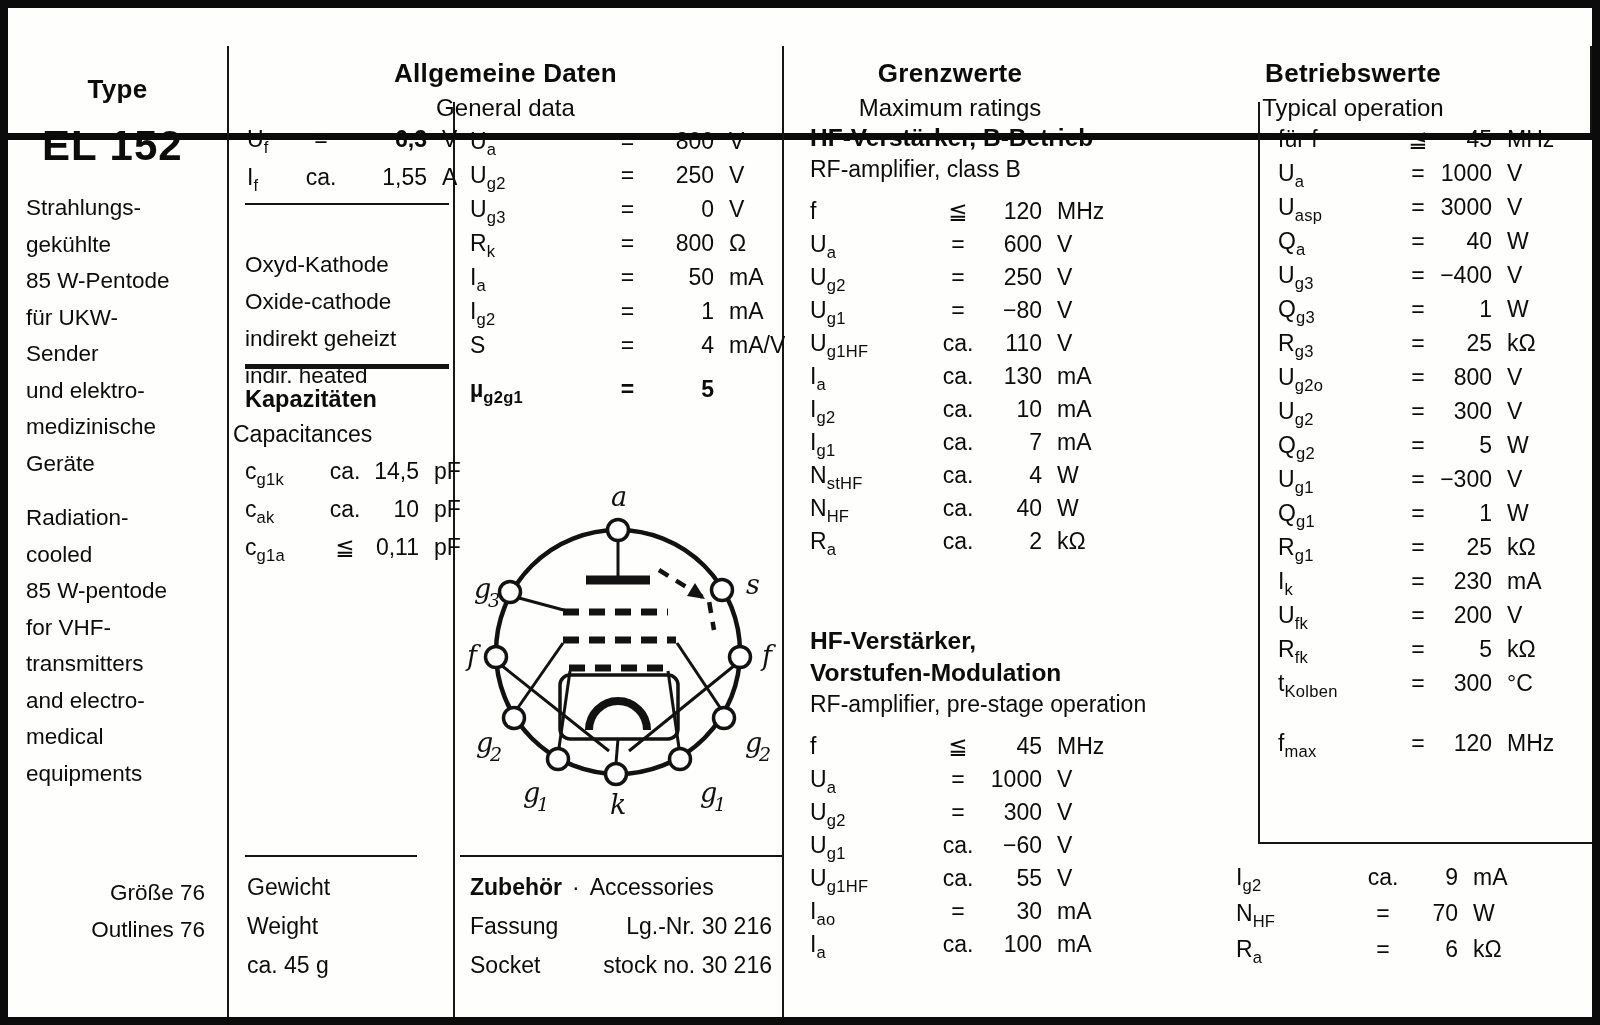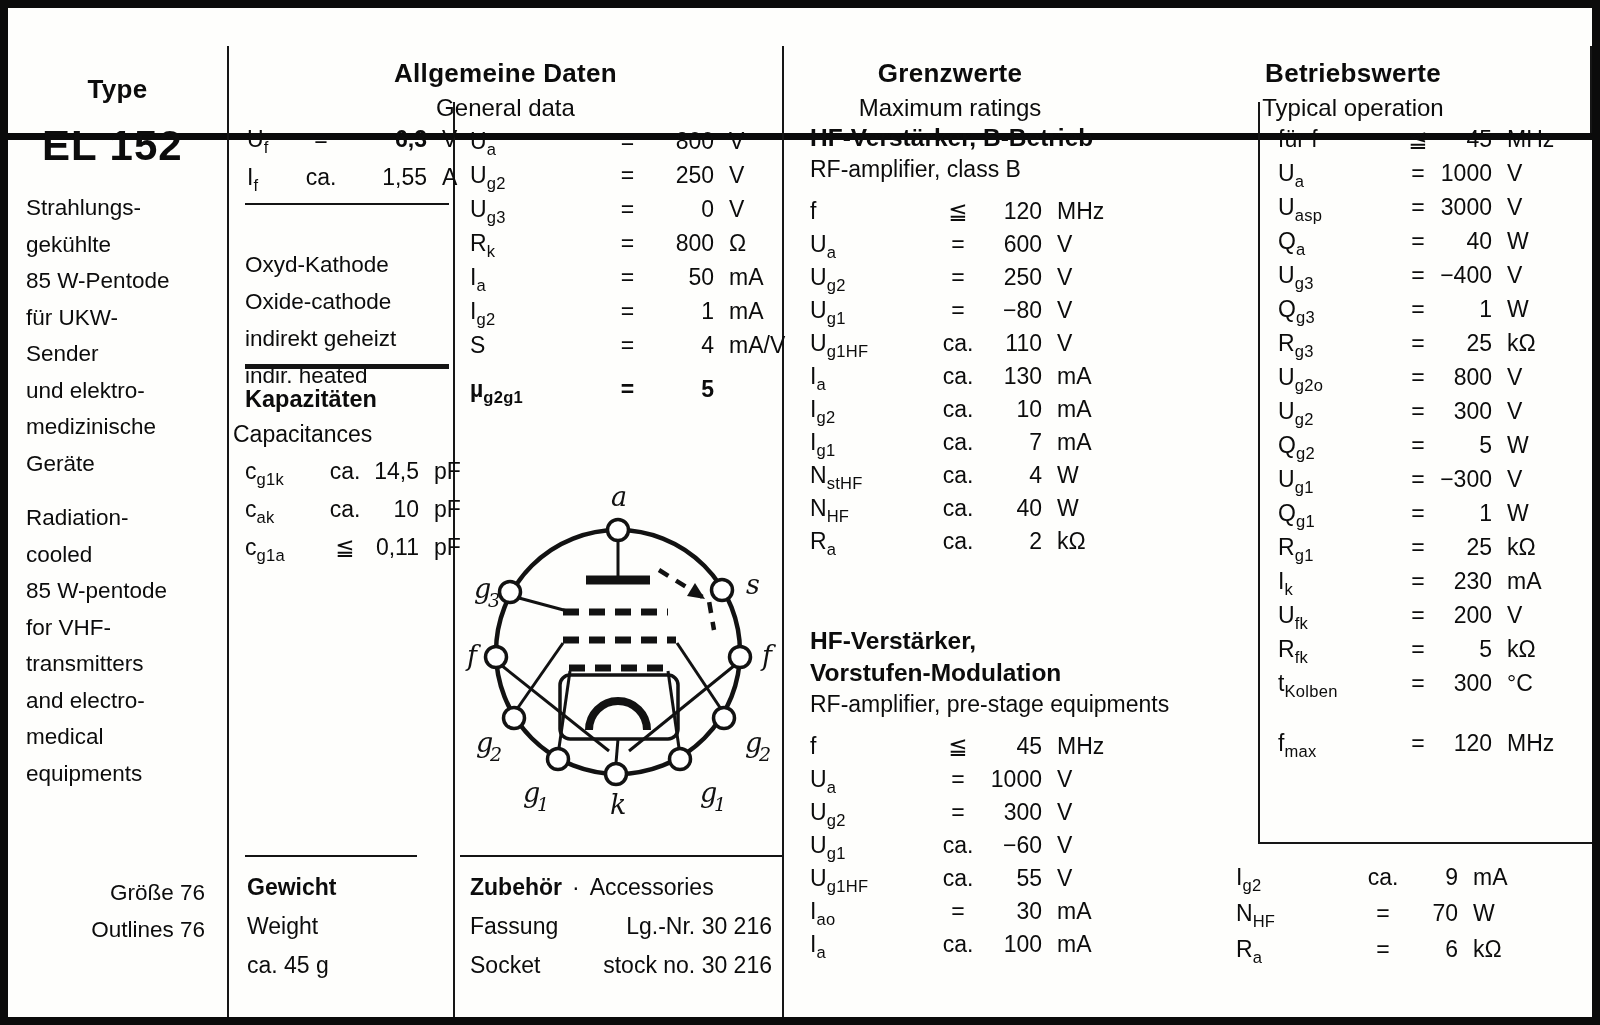--- a/index.html
+++ b/index.html
@@ -55,21 +55,21 @@
   .heater{position:absolute;top:24px;left:18px;right:2px;}
   .rule{position:absolute;background:#141414;}
   .r-heater{top:101px;left:16px;right:0;height:2px;}
   .cathode{position:absolute;top:112px;left:16px;font-size:22.5px;line-height:37px;white-space:pre-line;margin-top:32px;}
   .r-thick{top:262px;left:16px;right:0;height:5px;}
   .cap-title{position:absolute;top:284px;left:16px;font-size:23.5px;font-weight:bold;}
   .cap-sub{position:absolute;top:319px;left:4px;font-size:23px;}
   .caps{position:absolute;top:356px;left:16px;right:2px;}
   .r-weight{top:753px;left:16px;width:172px;height:2px;}
   .weight{position:absolute;top:766px;left:18px;font-size:23px;line-height:39px;}
-  .weight .b{font-weight:bold;}
+  .weight .b{font-weight:normal;}
   
   .elec{position:absolute;top:26px;left:15px;right:2px;}
   .socket{position:absolute;top:360px;left:8px;}
   .r-acc{top:753px;left:5px;width:322px;height:2px;}
   .acc{position:absolute;top:766px;left:15px;right:6px;font-size:23px;line-height:39px;}
   .acc-title{display:flex;gap:10px;align-items:baseline;}
   .acc-title .b{font-weight:bold;}
   .acc-row{display:flex;justify-content:space-between;width:302px;}
   
   .cell3{padding:20px 0 0 26px;}
@@ -380,21 +380,21 @@
         <div class="prow">
           <span class="psym">R<sub>a</sub></span>
           <span class="prel">ca.</span>
           <span class="pval">2</span>
           <span class="punit">kΩ</span>
         </div>
       </div>
     <div class="gap1"></div>
     <div class="bt bt2">HF-Verstärker,
 Vorstufen-Modulation</div>
-    <div class="bsub">RF-amplifier, pre-stage equipments</div>
+    <div class="bsub">RF-amplifier, pre-stage operation</div>
     <div class="rows g-op">
         <div class="prow">
           <span class="psym">f</span>
           <span class="prel">≦</span>
           <span class="pval">45</span>
           <span class="punit">MHz</span>
         </div>
         <div class="prow">
           <span class="psym">U<sub>a</sub></span>
           <span class="prel">=</span>

